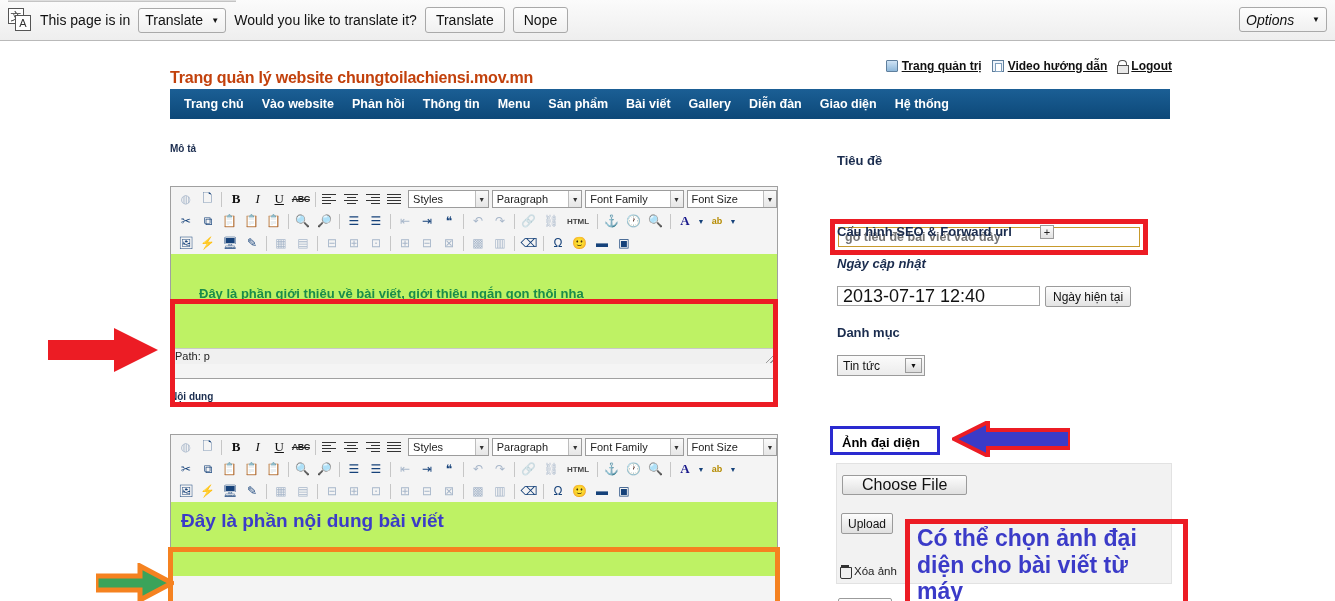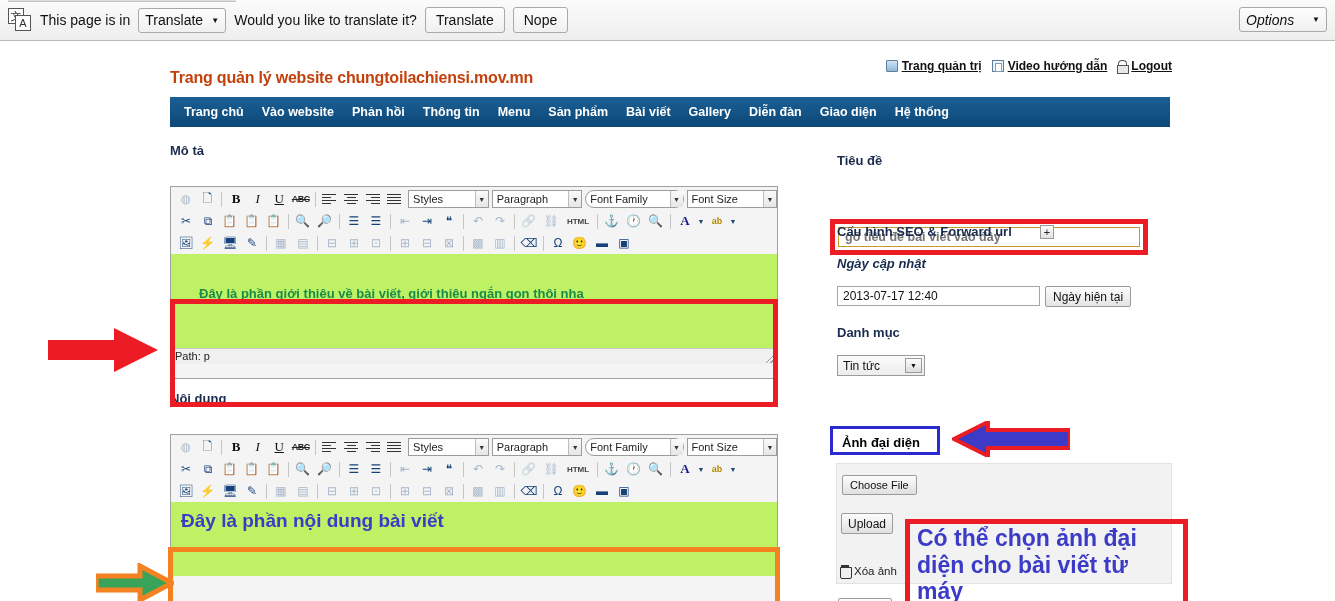--- a/index.html
+++ b/index.html
@@ -93,30 +93,30 @@
   }
   .ic-lock:after{
     content:"";position:absolute;left:0;top:5px;width:10px;height:7px;
     background:#e8e8e8;border:1px solid #555;
   }
 
   
   #main-nav{
     position:absolute; left:170px; top:48px; width:1000px; height:30px;
     background:linear-gradient(#1b5f95,#0d4878);
-    display:flex; align-items:center; padding-left:5px;margin-top:8px;
+    display:flex; align-items:center; padding-left:5px;
   }
   #main-nav .nav-item{
     color:#fff; font-size:12.5px; font-weight:bold;
     padding:0 9px; white-space:nowrap; line-height:30px;
   }
 
   
   .field-label{
-    font-size:13px; font-weight:bold; color:#1a2c4e;
+    font-size:10px; font-weight:bold; color:#1a2c4e;
   }
   #label-mo-ta{ position:absolute; left:170px; top:102px; }
   #label-noi-dung{ position:absolute; left:170px; top:350px; }
 
   .mce-box{
     position:absolute;
     border:1px solid #a0a0a0;
     background:#f4f4f4;
     width:608px;
   }
@@ -144,21 +144,21 @@
 
   .mce-select{
     height:18px; background:#fff; border:1px solid #9c9c9c;
     display:inline-flex; align-items:center; justify-content:space-between;
     font-size:11px; color:#222; padding:0 0 0 4px; margin-left:3px;
   }
   .mce-select .cap{ width:13px;height:16px;background:linear-gradient(#fafafa,#e6e6e6);
     border-left:1px solid #bdbdbd; display:inline-flex;align-items:center;justify-content:center;
     font-size:7px;color:#333; }
   .sel-styles{ width:82px;text-align:center; } .sel-para{ width:92px; }
-  .sel-ff{ width:100px;border-radius:9px; } .sel-fs{ width:92px; }
+  .sel-ff{ width:100px; } .sel-fs{ width:92px; }
 
   .mce-iframe{
     background:#bef264; height:94px; position:relative; overflow:hidden;
   }
   #body-mo-ta{ height:94px; }
   #body-noi-dung{ height:74px; }
   .mce-status{
     height:16px; background:#f0f0f0; border-top:1px solid #c9c9c9;
     font-size:11px; color:#222; padding:1px 4px; position:relative;
   }
@@ -202,21 +202,21 @@
     padding:1px 6px; font-family:"Liberation Sans", sans-serif;
   }
   #seo-plus{
     position:absolute; left:1040px; top:184px; width:14px; height:14px;
     background:linear-gradient(#fcfcfc,#e2e2e2); border:1px solid #9a9a9a;
     font-size:11px; line-height:12px; text-align:center; color:#222;
   }
   #input-ngay{
     position:absolute; left:837px; top:245px; width:203px; height:20px;
     border:1px solid #a5a5a5; background:#fff;
-    font-size:12px; color:#111; padding:1px 5px;
+    font-size:18px; color:#111; padding:1px 5px;
     font-family:"Liberation Sans", sans-serif;
   }
   #btn-ngay-hien-tai{
     position:absolute; left:1045px; top:245px; height:21px; padding:0 7px;
     background:linear-gradient(#fdfdfd,#e4e4e4); border:1px solid #9b9b9b;
     border-radius:2px; font-size:12px; color:#111;
     display:flex; align-items:center;
     font-family:"Liberation Sans", sans-serif;
   }
   #select-danh-muc{
@@ -237,23 +237,23 @@
     background:#fff; padding:2px 6px;
   }
   #upload-panel{
     position:absolute; left:836px; top:422px; width:336px; height:121px;
     background:#f2f2f2; border:1px solid #e2e2e2;
   }
   #choose-file-row{
     position:absolute; left:842px; top:434px; display:flex; align-items:stretch;
   }
   #btn-choose-file{
-    height:20px; padding:0 7px;
+    height:20px; padding:0 19px;
     background:linear-gradient(#fdfdfd,#e0e0e0); border:1px solid #9b9b9b;
-    border-radius:2px; font-size:11px; color:#111; display:flex; align-items:center;
+    border-radius:2px; font-size:16px; color:#111; display:flex; align-items:center;
     font-family:"Liberation Sans", sans-serif;
   }
   #no-file-chosen{
     height:20px; width:196px; background:#fff; border:1px solid #d8d8d8; border-left:none;
     font-size:12px; color:#111; display:flex; align-items:center; padding-left:6px;
   }
   #btn-upload{
     position:absolute; left:841px; top:472px; height:21px; padding:0 6px;
     background:linear-gradient(#fdfdfd,#e0e0e0); border:1px solid #9b9b9b;
     border-radius:2px; font-size:12px; color:#111; display:flex; align-items:center;

